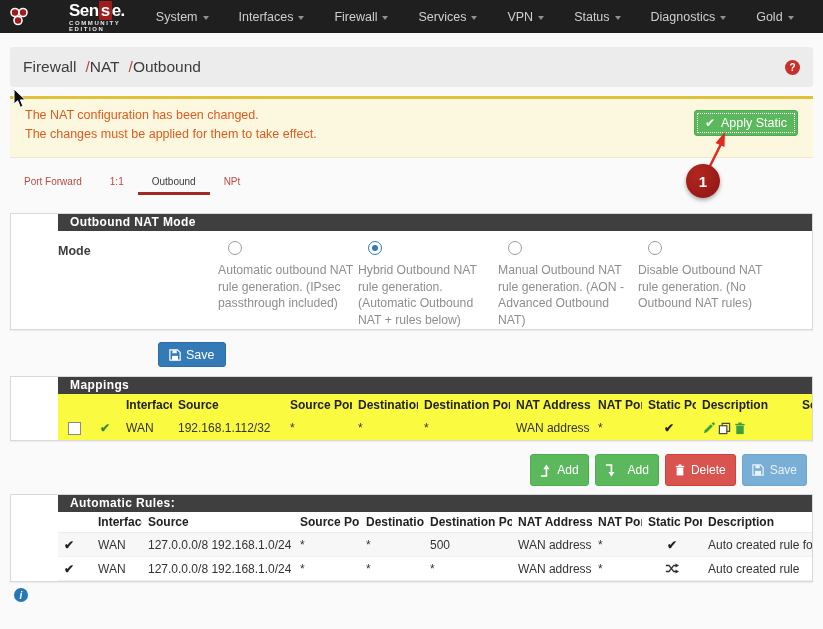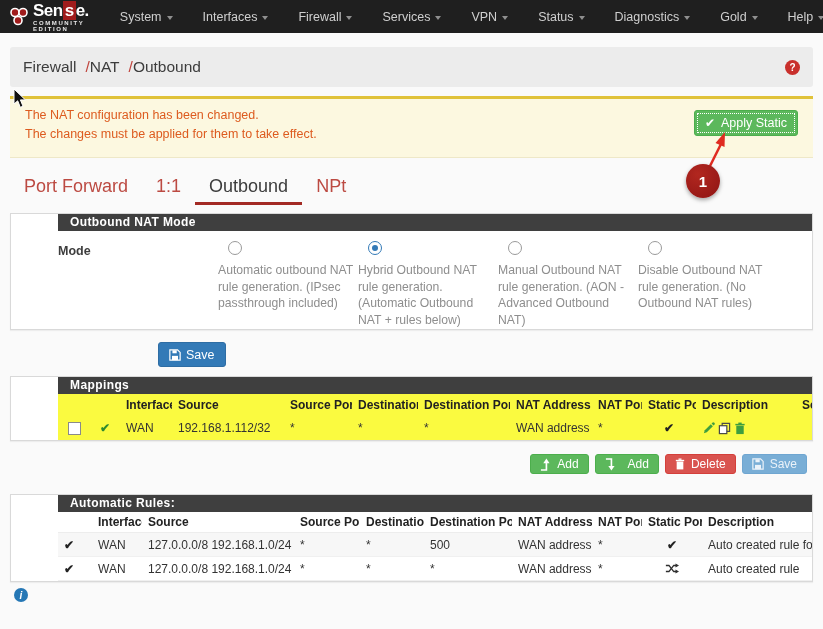--- a/index.html
+++ b/index.html
@@ -5,21 +5,21 @@
   * { box-sizing: border-box; }
   html,body { margin:0; padding:0; }
   body {
     width:823px; height:629px; position:relative; overflow:hidden;
     background:#fafafa; font-family:"Liberation Sans", sans-serif; color:#333;
   }
 
   
   .nav { position:absolute; top:0; left:0; right:0; height:33px; background:#1f1f1f;
          display:flex; align-items:center; }
-  .brand { display:flex; align-items:center; margin-left:8px; margin-right:16px; cursor:pointer; }
+  .brand { display:flex; align-items:center; margin-left:8px; margin-right:16px; cursor:pointer;gap:36px; }
   .brand-icon { margin-right:3px; }
   .brand-txt { line-height:1; }
   .brand-main { font-size:17px; font-weight:bold; color:#fff; letter-spacing:-.5px; }
   .brand-main .hl { background:#a01c1c; padding:0 2px; }
   .brand-sub { font-size:6px; color:#e8e8e8; letter-spacing:1.6px; font-weight:bold; margin-top:1px; }
   .nav-item { color:#cfcfcf; font-size:12.5px; padding:0 15px; height:33px;
               display:flex; align-items:center; cursor:pointer; }
   .caret { width:0; height:0; border-left:3.5px solid transparent; border-right:3.5px solid transparent;
            border-top:4px solid #8f8f8f; margin-left:5px; margin-top:2px; }
 
@@ -44,21 +44,21 @@
   .apply-check { font-size:12px; line-height:1; }
 
   
   .anno-svg { position:absolute; left:655px; top:118px; width:150px; height:100px; pointer-events:none; }
   .step-badge { position:absolute; left:686px; top:164px; width:34px; height:34px; border-radius:50%;
                 background:radial-gradient(circle at 35% 30%, #b2271f, #8e1414); color:#fff;
                 font-size:15px; font-weight:bold; display:flex; align-items:center; justify-content:center;
                 box-shadow:0 2px 4px rgba(0,0,0,.35); }
 
   
-  .tabs { position:absolute; left:10px; top:168px; display:flex; font-size:18px; }
+  .tabs { position:absolute; left:10px; top:168px; display:flex; font-size:10px; }
   .tab { padding:8px 14px; color:#bc4a42; cursor:pointer; }
   .tab.active { color:#3c3c3c; border-bottom:3px solid #a32a24; padding-bottom:5px; }
 
   
   .panel { position:absolute; left:10px; right:10px; background:#fff; border:1px solid #d9d9d9;
            box-shadow:0 1px 1px rgba(0,0,0,.05);padding-left:47px; }
   .panel-hd { background:#3f3f3f; color:#fff; font-size:12px; font-weight:bold; letter-spacing:.4px;
               padding:2px 12px; line-height:13px; height:17px; }
 
   
@@ -86,21 +86,21 @@
   .map-head { height:22px; background:#fafa40; font-weight:bold; color:#222; }
   .map-row  { height:24px; background:#fafa40; color:#333; }
   .cb { width:13px; height:13px; background:#fff; border:1px solid #8a8a8a; margin-left:4px; cursor:pointer; }
   .chk-green { color:#2f8a2f; font-weight:bold; font-size:13px; }
   .chk-dark  { color:#222; font-weight:bold; font-size:13px; }
   .cell-center { justify-content:center; padding-left:0 !important; }
   .actions { gap:3px; cursor:pointer; }
 
   
   .tbl-btns { position:absolute; right:16px; top:454px; display:flex; gap:6px; }
-  .btn { height:20px; border-radius:3px; color:#fff; font-size:12px; display:flex; align-items:center;
+  .btn { height:32px; border-radius:3px; color:#fff; font-size:12px; display:flex; align-items:center;
          gap:6px; padding:0 9px; cursor:pointer; }
   .btn.green { background:#5cb85c; border:1px solid #4cae4c; }
   .btn.red   { background:#d9534f; border:1px solid #d43f3a; }
   .btn.blue-dis { background:#79aed6; border:1px solid #6fa6d1; color:#eaf2f9; }
 
   
   #auto-panel { top:494px; height:88px; }
   .auto-grid { display:grid; grid-template-columns:34px 50px 152px 66px 64px 88px 80px 50px 60px 1fr; }
   .auto-grid > div { display:flex; align-items:center; padding-left:6px; font-size:12px; overflow:hidden; white-space:nowrap; }
   .auto-head { height:21px; background:#fff; font-weight:bold; color:#222; border-bottom:1px solid #ededed; }

